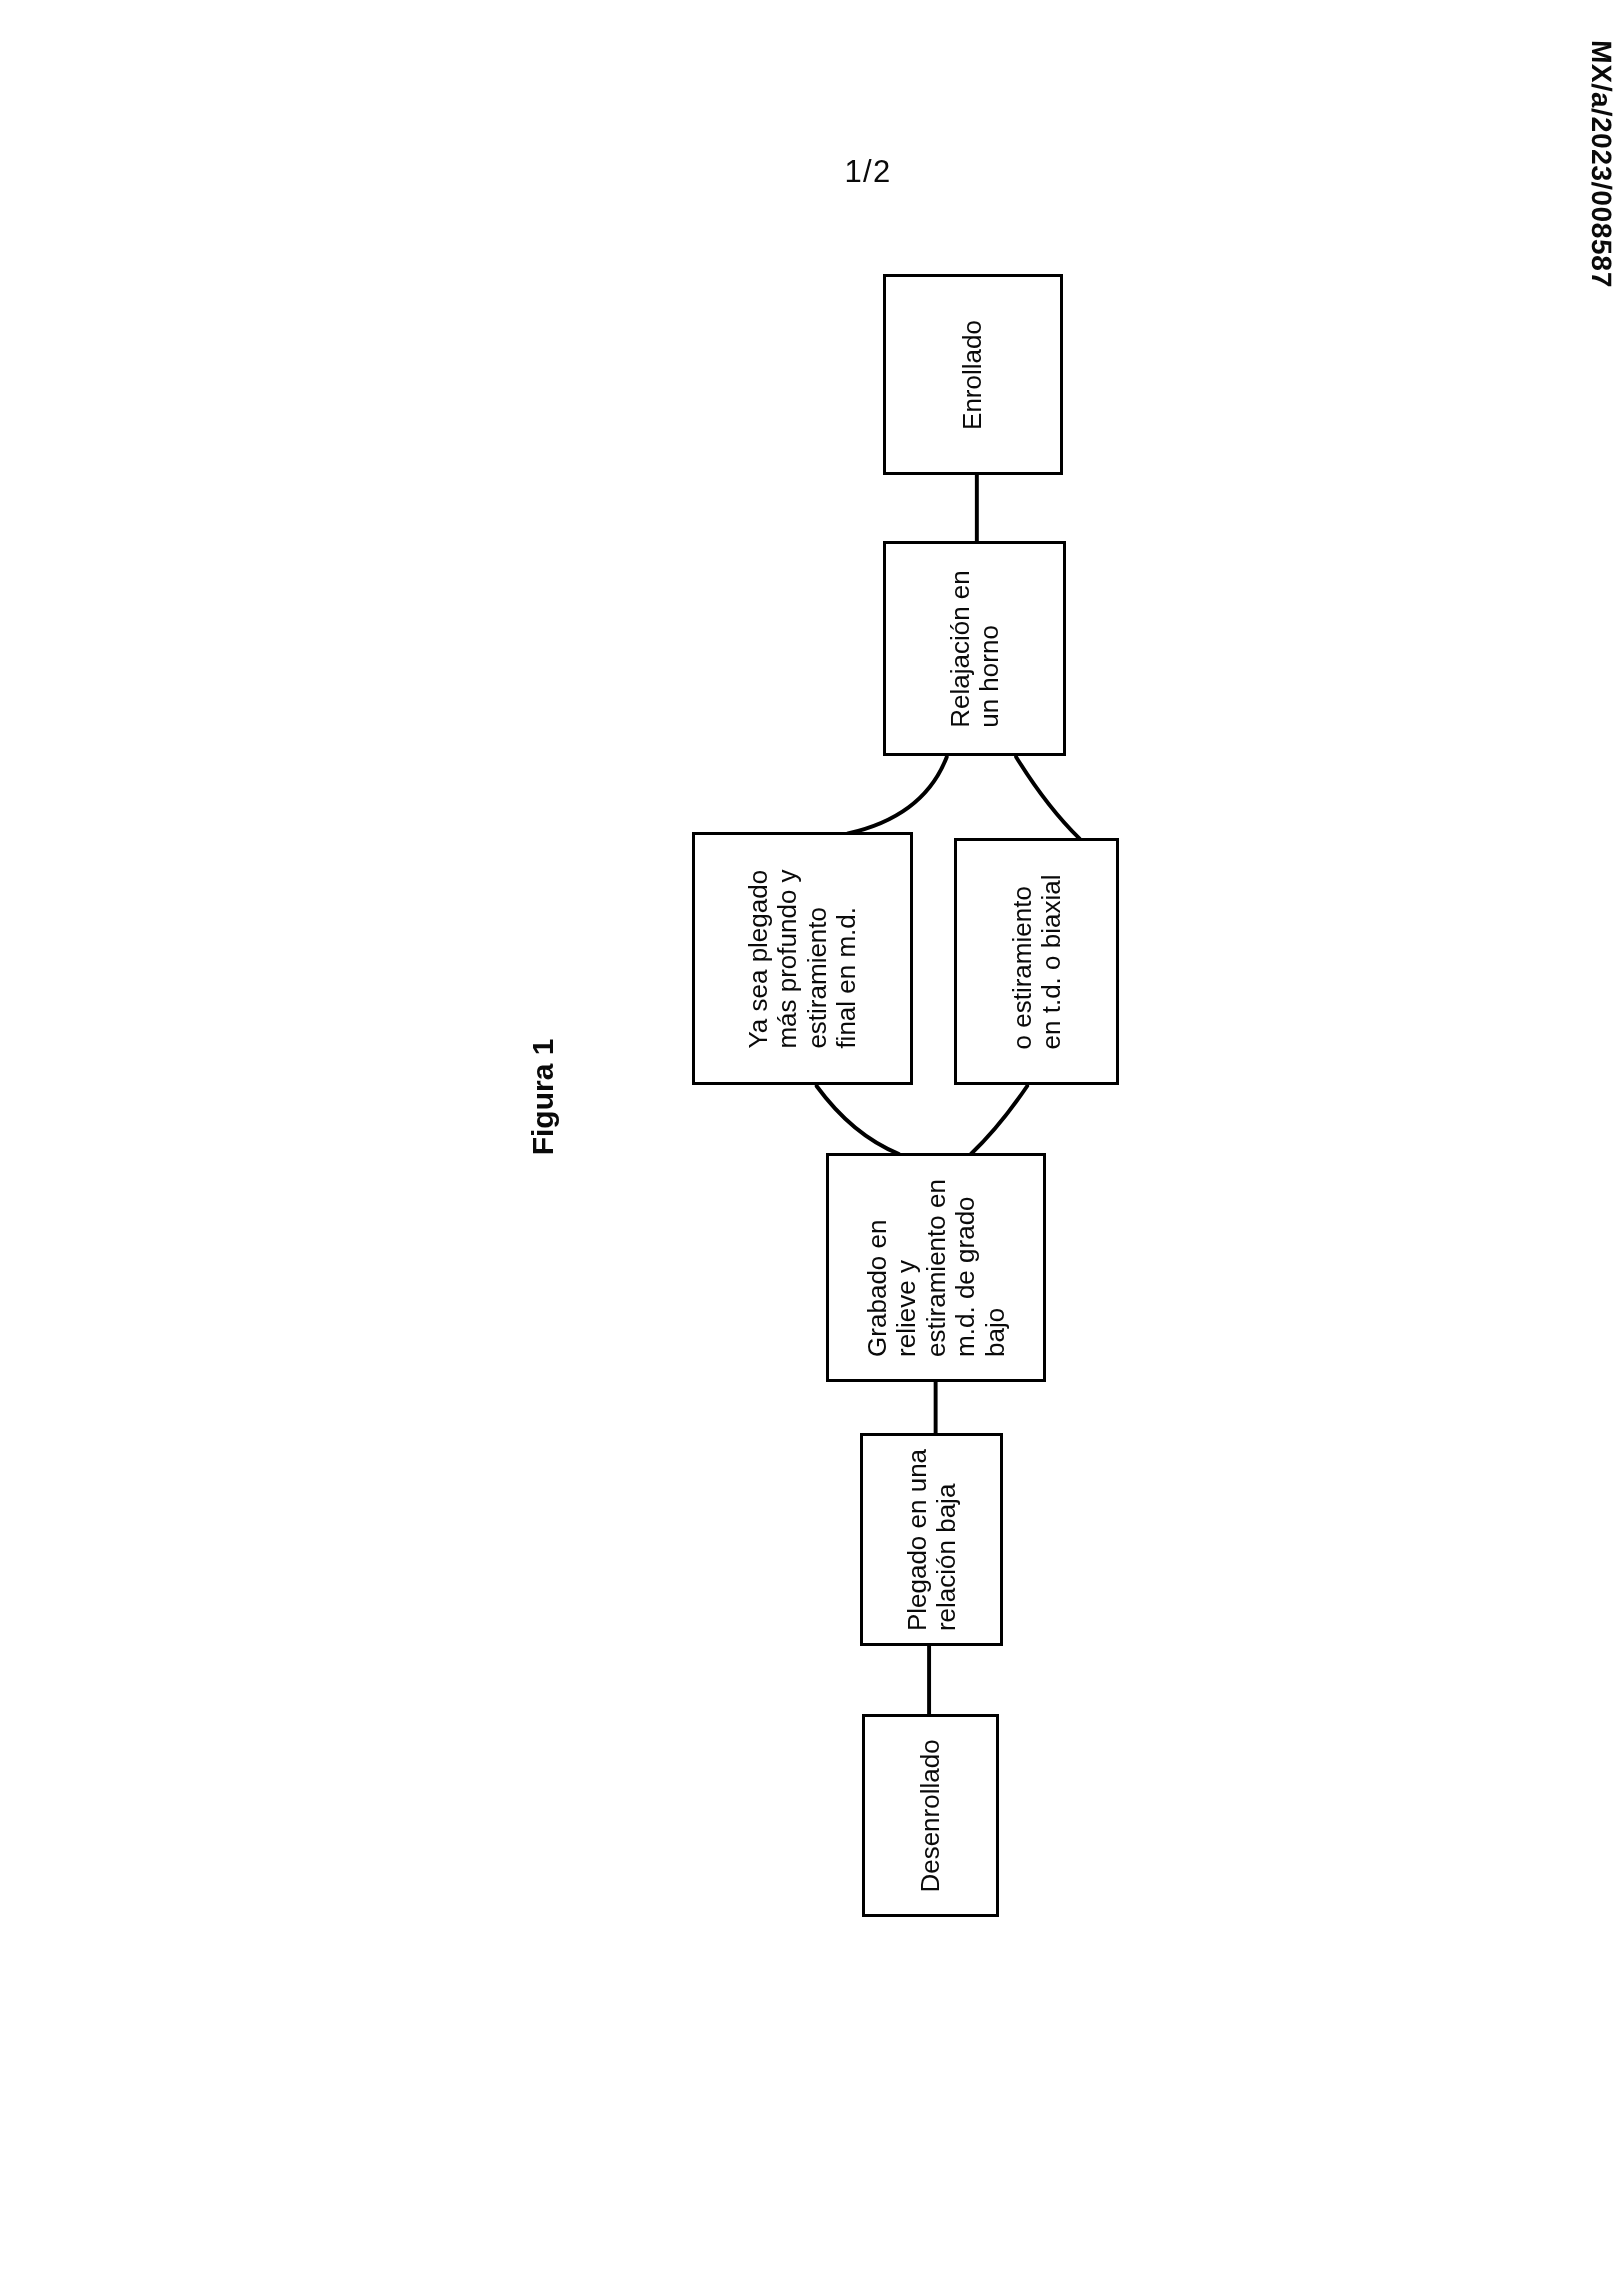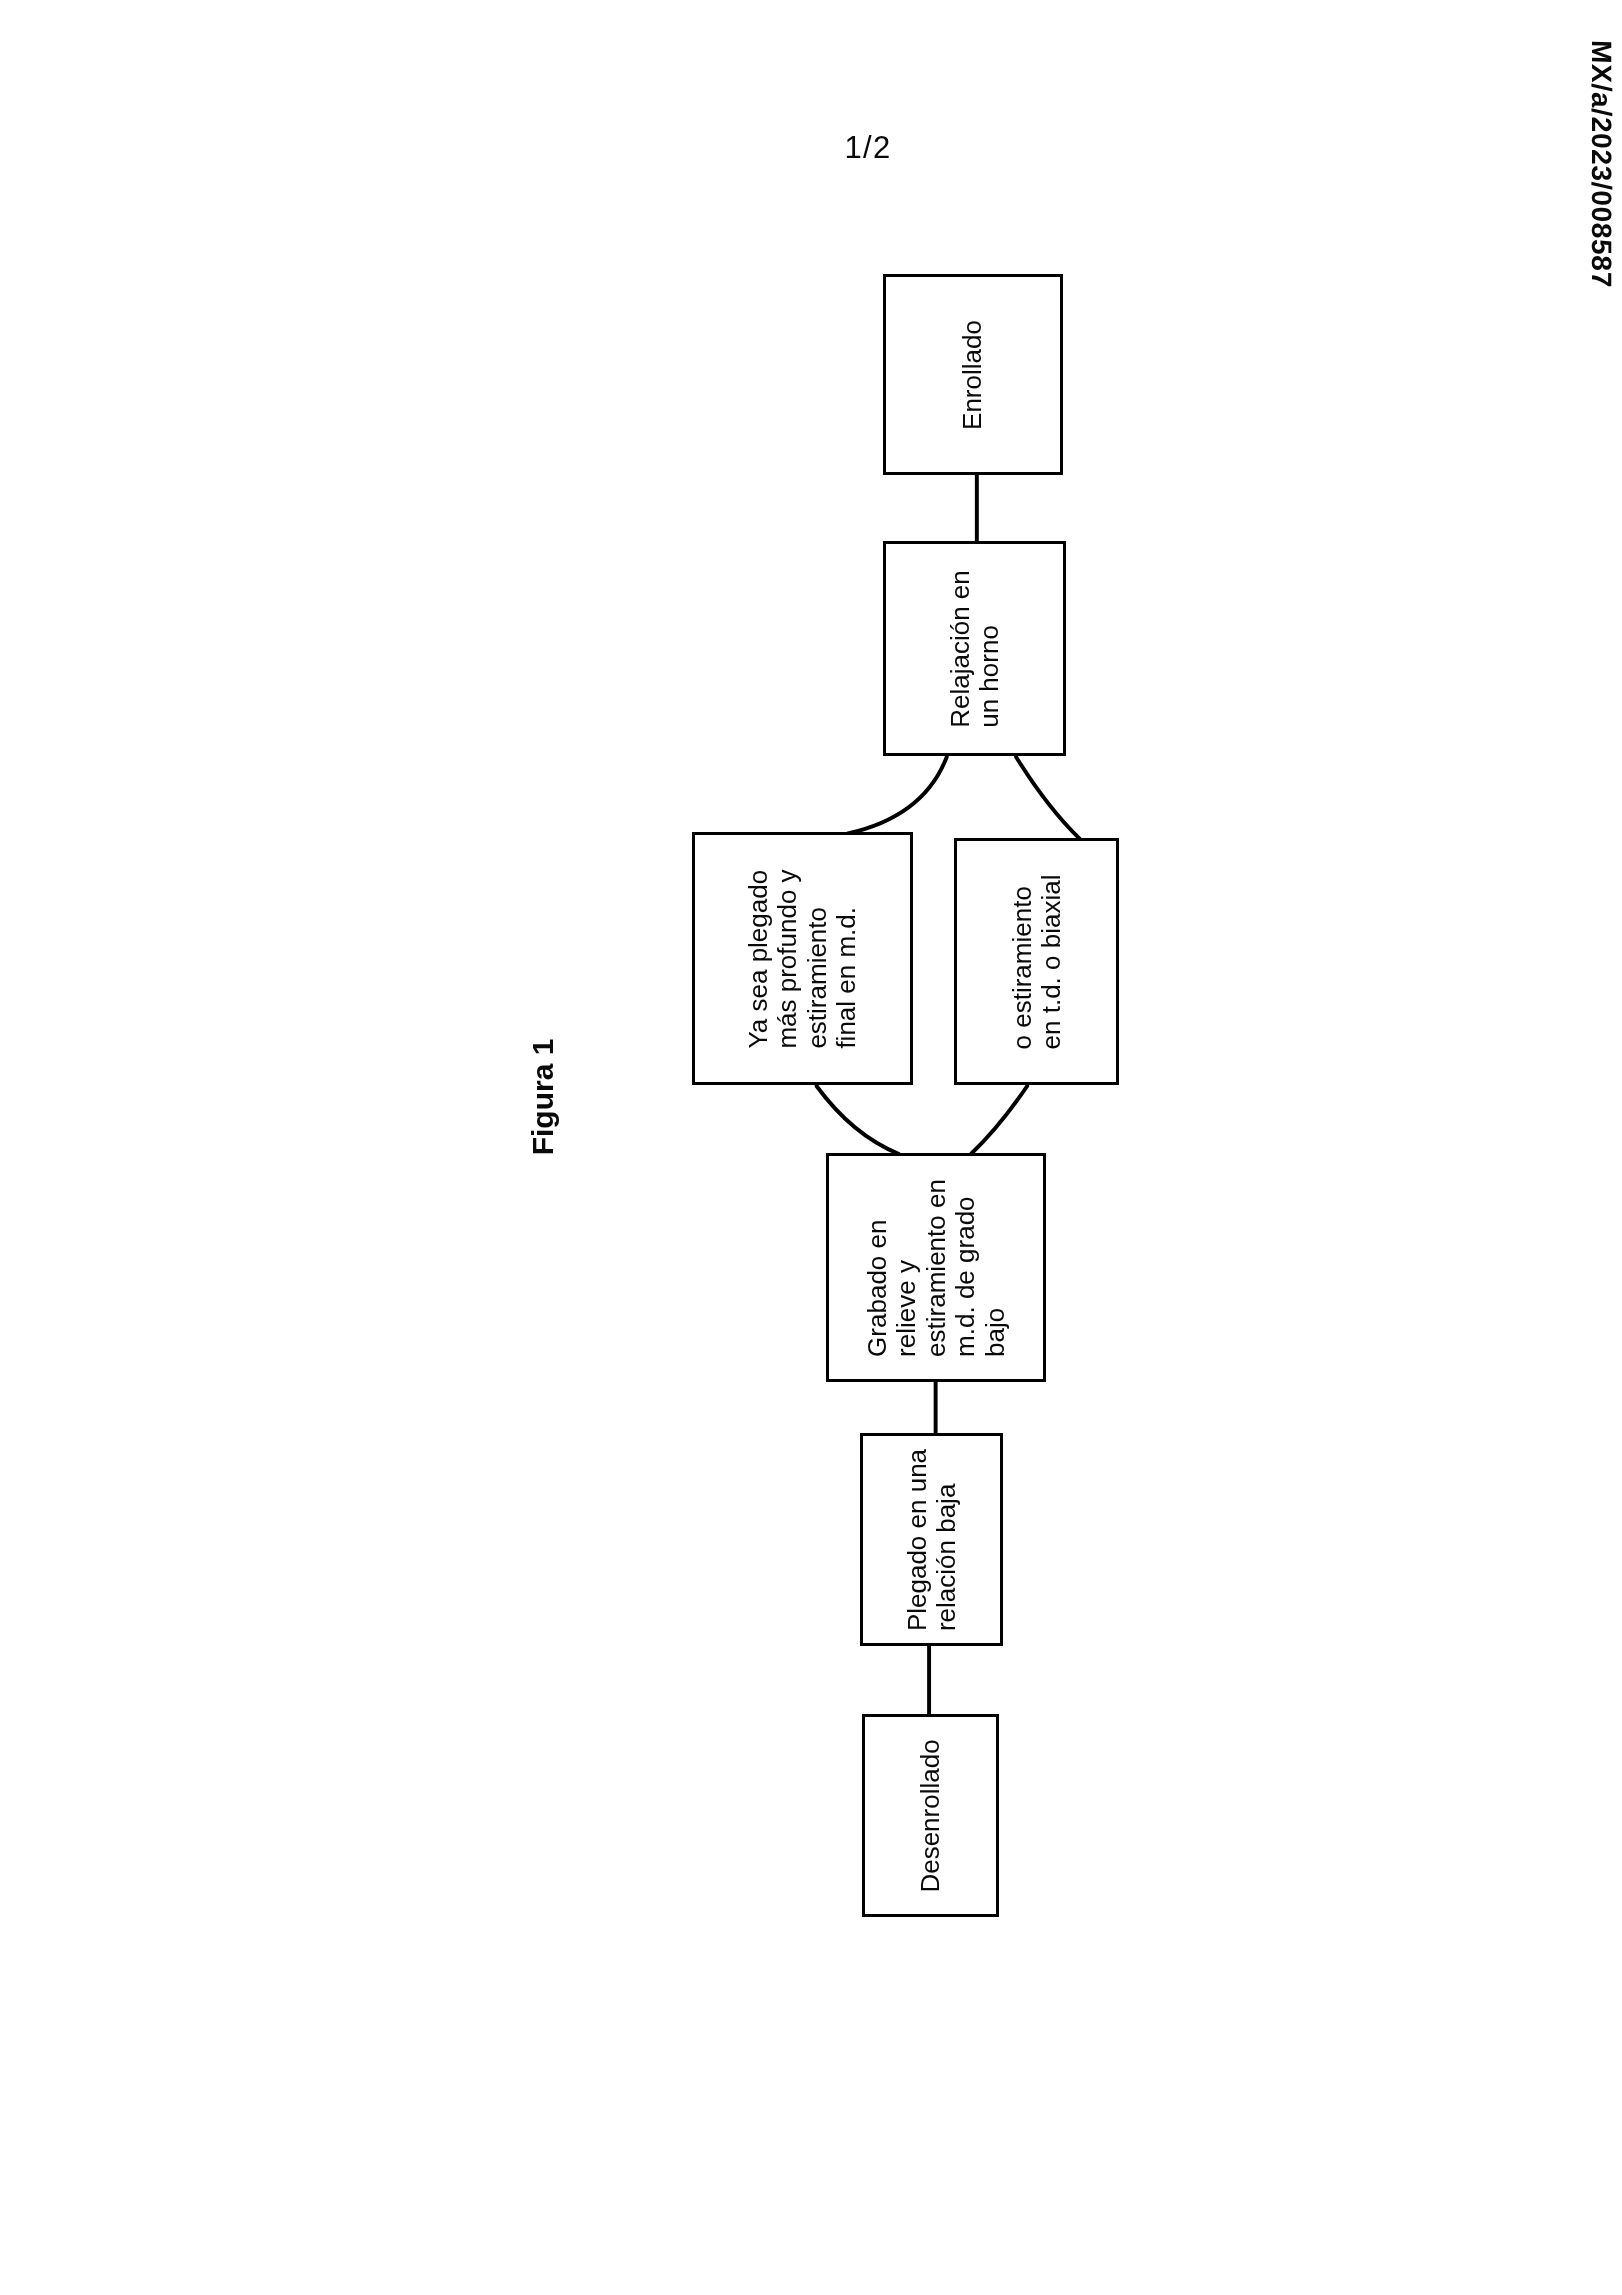--- a/index.html
+++ b/index.html
@@ -12,21 +12,21 @@
     width: 1622px;
     height: 2295px;
     background: #ffffff;
     font-family: "Liberation Sans", sans-serif;
     color: #000000;
     overflow: hidden;
   }
   .sheet-number {
     position: absolute;
     left: 868px;
-    top: 148px;
+    top: 172px;
     transform: translate(-50%, -50%);
     font-size: 31px;
     letter-spacing: 1.3px;
     color: #0a0a0a;
   }
   .application-number {
     position: absolute;
     left: 1601px;
     top: 164px;
     transform: translate(-50%, -50%) rotate(90deg) skewX(-2deg);

